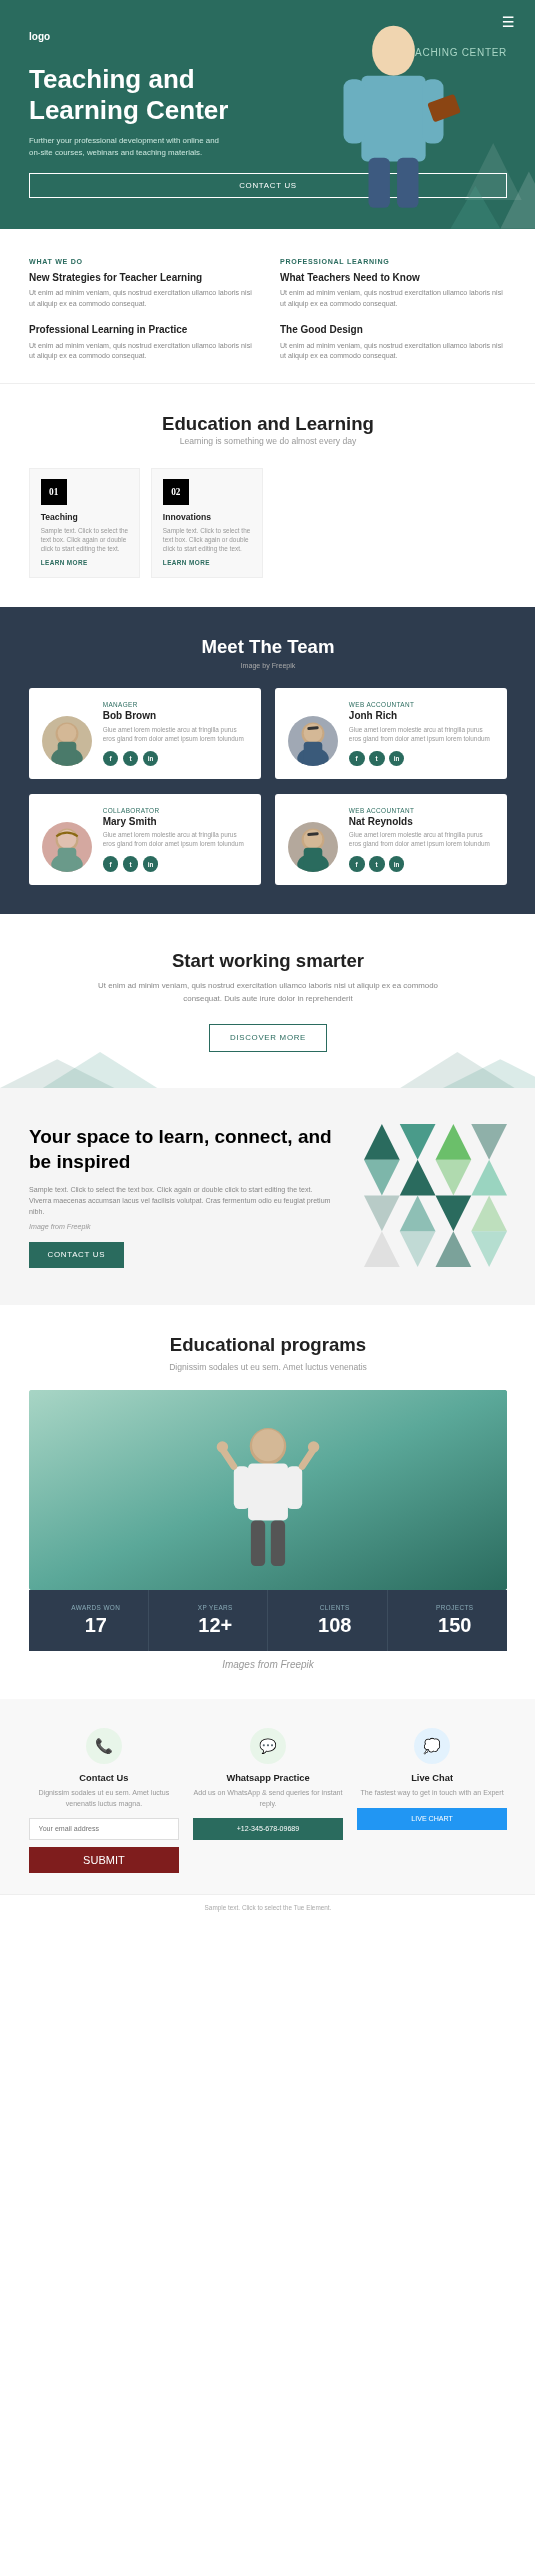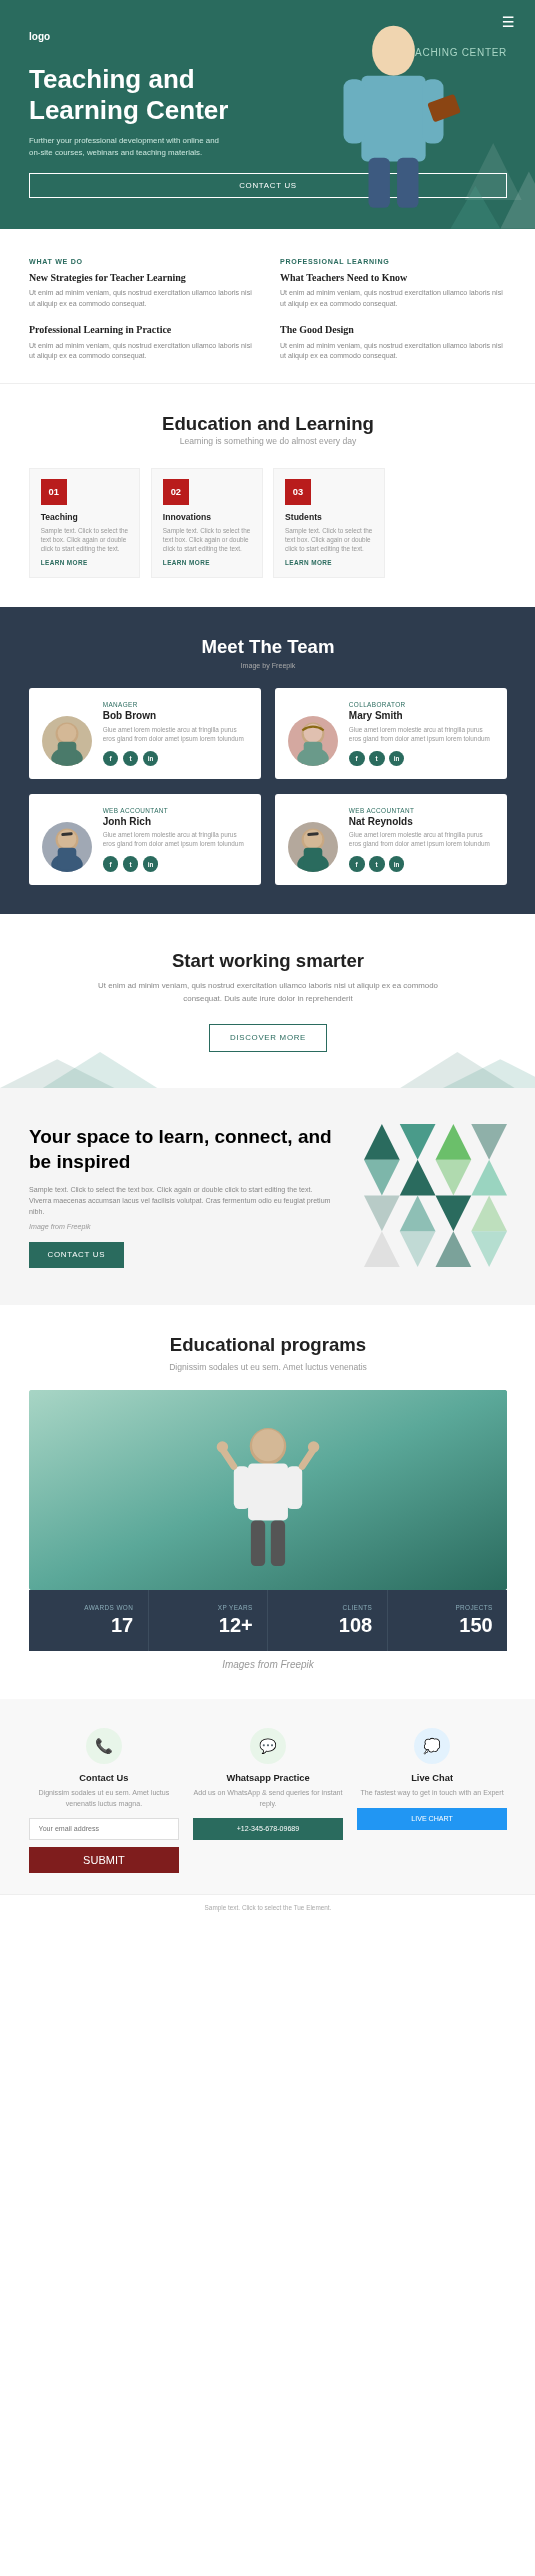--- a/index.html
+++ b/index.html
@@ -14,30 +14,30 @@
     .header-title { color: #fff; font-size: 26px; font-weight: bold; line-height: 1.2; margin-bottom: 8.6px; max-width: 229px; }
     .header-desc { color: #cce8df; font-size: 7.9px; max-width: 200px; line-height: 1.5; margin-bottom: 14.3px; }
     .btn-contact { background: transparent; border: 1.4px solid #fff; color: #fff; padding: 7.1px 15.7px; font-size: 7.9px; text-transform: uppercase; cursor: pointer; letter-spacing: 0.7px; display: inline-block; }
     .header-person { position: absolute; right: 43px; bottom: 0; width: 171px; height: 214px; }
     
     .person-svg { width: 143px; height: 200px; }
 
     
     .what-we-do { background: #fff; padding: 29px 29px 21.4px; display: grid; grid-template-columns: 1fr 1fr; gap: 24px; }
     .section-label { font-size: 7.1px; text-transform: uppercase; color: #2a6b5e; letter-spacing: 0.7px; margin-bottom: 5.7px; font-weight: bold; }
-    .section-heading { font-size: 10px; font-weight: bold; color: #222; margin-bottom: 5.7px; font-family: Liberation Serif, serif; }
+    .section-heading { font-size: 10px; font-weight: bold; color: #222; margin-bottom: 5.7px; }
     .section-text { font-size: 7.1px; color: #888; line-height: 1.5; }
 
     
     .edu-section { background: #fff; padding: 29px 29px; text-align: center; border-top: 0.7px solid #eee; }
     .edu-title { font-size: 18.6px; font-weight: bold; color: #222; margin-bottom: 1px; }
     .edu-subtitle { font-size: 8.6px; color: #999; margin-bottom: 21.4px; }
     .edu-cards { display: grid; grid-template-columns: repeat(4, 1fr); gap: 10.7px; }
     .edu-card { background: #f8f8f8; border: 0.7px solid #eee; padding: 10.7px; text-align: left; }
-    .edu-num { width: 26px; height: 26px; background: #b91c1c; color: #fff; display: flex; align-items: center; justify-content: center; font-size: 9.3px; font-weight: bold; margin-bottom: 7.1px; }
+    .edu-num { width: 26px; height: 26px; background: #000000; color: #fff; display: flex; align-items: center; justify-content: center; font-size: 9.3px; font-weight: bold; margin-bottom: 7.1px; font-family: Liberation Serif, serif; }
     .edu-card-title { font-size: 8.6px; font-weight: bold; color: #222; margin-bottom: 4.3px; }
     .edu-card-text { font-size: 6.4px; color: #999; line-height: 1.4; margin-bottom: 5.7px; }
     .learn-more { font-size: 6.4px; color: #2a6b5e; font-weight: bold; text-transform: uppercase; cursor: pointer; letter-spacing: 0.4px; }
 
     
     .team-section { background: #2e3c4e; padding: 29px 29px; text-align: center; }
     .team-title { font-size: 18.6px; font-weight: bold; color: #fff; margin-bottom: 4.3px; }
     .team-img-credit { font-size: 7.1px; color: #aaa; margin-bottom: 18px; }
     .team-grid { display: grid; grid-template-columns: 1fr 1fr; gap: 14.3px; }
     .team-card { background: #fff; border-radius: 2.9px; padding: 13px; text-align: left; display: flex; gap: 10.7px; align-items: flex-end; }
@@ -69,21 +69,21 @@
     .inspire-credit { font-size: 7.1px; color: #999; margin-bottom: 10.7px; font-style: italic; }
     .btn-contact2 { background: #2a6b5e; color: #fff; border: none; padding: 8.6px 18.6px; font-size: 7.9px; text-transform: uppercase; cursor: pointer; letter-spacing: 0.7px; }
     .inspire-shapes { flex-shrink: 0; width: 143px; }
 
     
     .edu-prog { background: #fff; padding: 29px 29px; text-align: center; }
     .edu-prog-title { font-size: 18.6px; font-weight: bold; color: #222; margin-bottom: 5.7px; }
     .edu-prog-sub { font-size: 8.6px; color: #999; margin-bottom: 18px; }
     .prog-image { width: 100%; height: 200px; background: linear-gradient(135deg, #a8d5c5 0%, #5ba899 40%, #2a6b5e 100%); border-radius: 2.9px; margin-bottom: 0; position: relative; overflow: hidden; display: flex; align-items: flex-end; justify-content: center; }
     .stats-bar { display: grid; grid-template-columns: repeat(4, 1fr); background: #2e3c4e; }
-    .stat-item { padding: 14.3px; text-align: right; border-right: 0.7px solid #3d4d5e; margin-left: 15px; }
+    .stat-item { padding: 14.3px; text-align: center; border-right: 0.7px solid #3d4d5e; margin-left: 15px; }
     .stat-item:last-child { border-right: none; }
     .stat-label { font-size: 6.4px; color: #8aacb8; text-transform: uppercase; letter-spacing: 0.4px; margin-bottom: 2.9px; }
     .stat-value { font-size: 20px; font-weight: bold; color: #fff; }
     .img-credit2 { font-size: 10px; color: #999; margin-top: 8px; font-style: italic; }
 
     
     .contact-section { background: #f8f8f8; padding: 29px 29px 21.4px; display: grid; grid-template-columns: repeat(3, 1fr); gap: 14.3px; }
     .contact-box { text-align: center; }
     .contact-icon { width: 36px; height: 36px; border-radius: 50%; margin: 0 auto 8.6px; display: flex; align-items: center; justify-content: center; font-size: 14.3px; }
     .icon-phone { background: #e8f5e9; }
@@ -169,26 +169,20 @@
       <div class="edu-card-title">Teaching</div>
       <div class="edu-card-text">Sample text. Click to select the text box. Click again or double click to start editing the text.</div>
       <div class="learn-more">LEARN MORE</div>
     </div>
     <div class="edu-card">
       <div class="edu-num">02</div>
       <div class="edu-card-title">Innovations</div>
       <div class="edu-card-text">Sample text. Click to select the text box. Click again or double click to start editing the text.</div>
       <div class="learn-more">LEARN MORE</div>
     </div>
-    <div class="edu-card">
-      <div class="edu-num">03</div>
-      <div class="edu-card-title">Students</div>
-      <div class="edu-card-text">Sample text. Click to select the text box. Click again or double click to start editing the text.</div>
-      <div class="learn-more">LEARN MORE</div>
-    </div>
   </div>
 </div>
 
 <div class="team-section">
   <div class="team-title">Meet The Team</div>
   <div class="team-img-credit">Image by Freepik</div>
   <div class="team-grid">
 
     <div class="team-card">
       <div class="team-avatar avatar-bob">
@@ -197,20 +191,50 @@
             <circle cx="35" cy="25" r="16" fill="#c8a882"></circle>
             <ellipse cx="35" cy="60" rx="22" ry="16" fill="#4a7a6a"></ellipse>
             <circle cx="35" cy="24" r="13" fill="#d4b896"></circle>
             <rect x="22" y="36" width="26" height="30" rx="5" fill="#4a7a6a"></rect>
           </svg>
         </div>
       </div>
       <div class="team-info">
         <div class="team-role">Manager</div>
         <div class="team-name">Bob Brown</div>
+        <div class="team-desc">Glue amet lorem molestie arcu at fringilla purus eros gland from dolor amet ipsum lorem tolundum</div>
+        <div class="team-social">
+          <div class="social-icon">
+              <span>f</span>
+            </div>
+          <div class="social-icon">
+              <span>t</span>
+            </div>
+          <div class="social-icon">
+              <span>in</span>
+            </div>
+        </div>
+      </div>
+    </div>
+
+    <div class="team-card">
+      <div class="team-avatar avatar-jonh">
+        <div class="avatar-bg">
+          <svg viewBox="0 0 70 70" width="50" height="50">
+            <circle cx="35" cy="25" r="16" fill="#c8a882"></circle>
+            <ellipse cx="35" cy="60" rx="22" ry="16" fill="#3a5a7a"></ellipse>
+            <circle cx="35" cy="24" r="13" fill="#d4b896"></circle>
+            <rect x="22" y="36" width="26" height="30" rx="5" fill="#3a5a7a"></rect>
+            <rect x="27" y="15" width="16" height="4" rx="2" fill="#333" transform="rotate(-5,35,17)"></rect>
+          </svg>
+        </div>
+      </div>
+      <div class="team-info">
+        <div class="team-role">Web accountant</div>
+        <div class="team-name">Jonh Rich</div>
         <div class="team-desc">Glue amet lorem molestie arcu at fringilla purus eros gland from dolor amet ipsum lorem tolundum</div>
         <div class="team-social">
           <div class="social-icon">
               <span>f</span>
             </div>
           <div class="social-icon">
               <span>t</span>
             </div>
           <div class="social-icon">
               <span>in</span>
@@ -227,50 +251,20 @@
             <ellipse cx="35" cy="60" rx="22" ry="16" fill="#6a9a8a"></ellipse>
             <circle cx="35" cy="24" r="13" fill="#e0c0b0"></circle>
             <rect x="22" y="36" width="26" height="30" rx="5" fill="#6a9a8a"></rect>
             <path d="M20 20 Q35 10 50 20" stroke="#8B6914" stroke-width="3" fill="none"></path>
           </svg>
         </div>
       </div>
       <div class="team-info">
         <div class="team-role">Collaborator</div>
         <div class="team-name">Mary Smith</div>
-        <div class="team-desc">Glue amet lorem molestie arcu at fringilla purus eros gland from dolor amet ipsum lorem tolundum</div>
-        <div class="team-social">
-          <div class="social-icon">
-              <span>f</span>
-            </div>
-          <div class="social-icon">
-              <span>t</span>
-            </div>
-          <div class="social-icon">
-              <span>in</span>
-            </div>
-        </div>
-      </div>
-    </div>
-
-    <div class="team-card">
-      <div class="team-avatar avatar-jonh">
-        <div class="avatar-bg">
-          <svg viewBox="0 0 70 70" width="50" height="50">
-            <circle cx="35" cy="25" r="16" fill="#c8a882"></circle>
-            <ellipse cx="35" cy="60" rx="22" ry="16" fill="#3a5a7a"></ellipse>
-            <circle cx="35" cy="24" r="13" fill="#d4b896"></circle>
-            <rect x="22" y="36" width="26" height="30" rx="5" fill="#3a5a7a"></rect>
-            <rect x="27" y="15" width="16" height="4" rx="2" fill="#333" transform="rotate(-5,35,17)"></rect>
-          </svg>
-        </div>
-      </div>
-      <div class="team-info">
-        <div class="team-role">Web accountant</div>
-        <div class="team-name">Jonh Rich</div>
         <div class="team-desc">Glue amet lorem molestie arcu at fringilla purus eros gland from dolor amet ipsum lorem tolundum</div>
         <div class="team-social">
           <div class="social-icon">
               <span>f</span>
             </div>
           <div class="social-icon">
               <span>t</span>
             </div>
           <div class="social-icon">
               <span>in</span>

